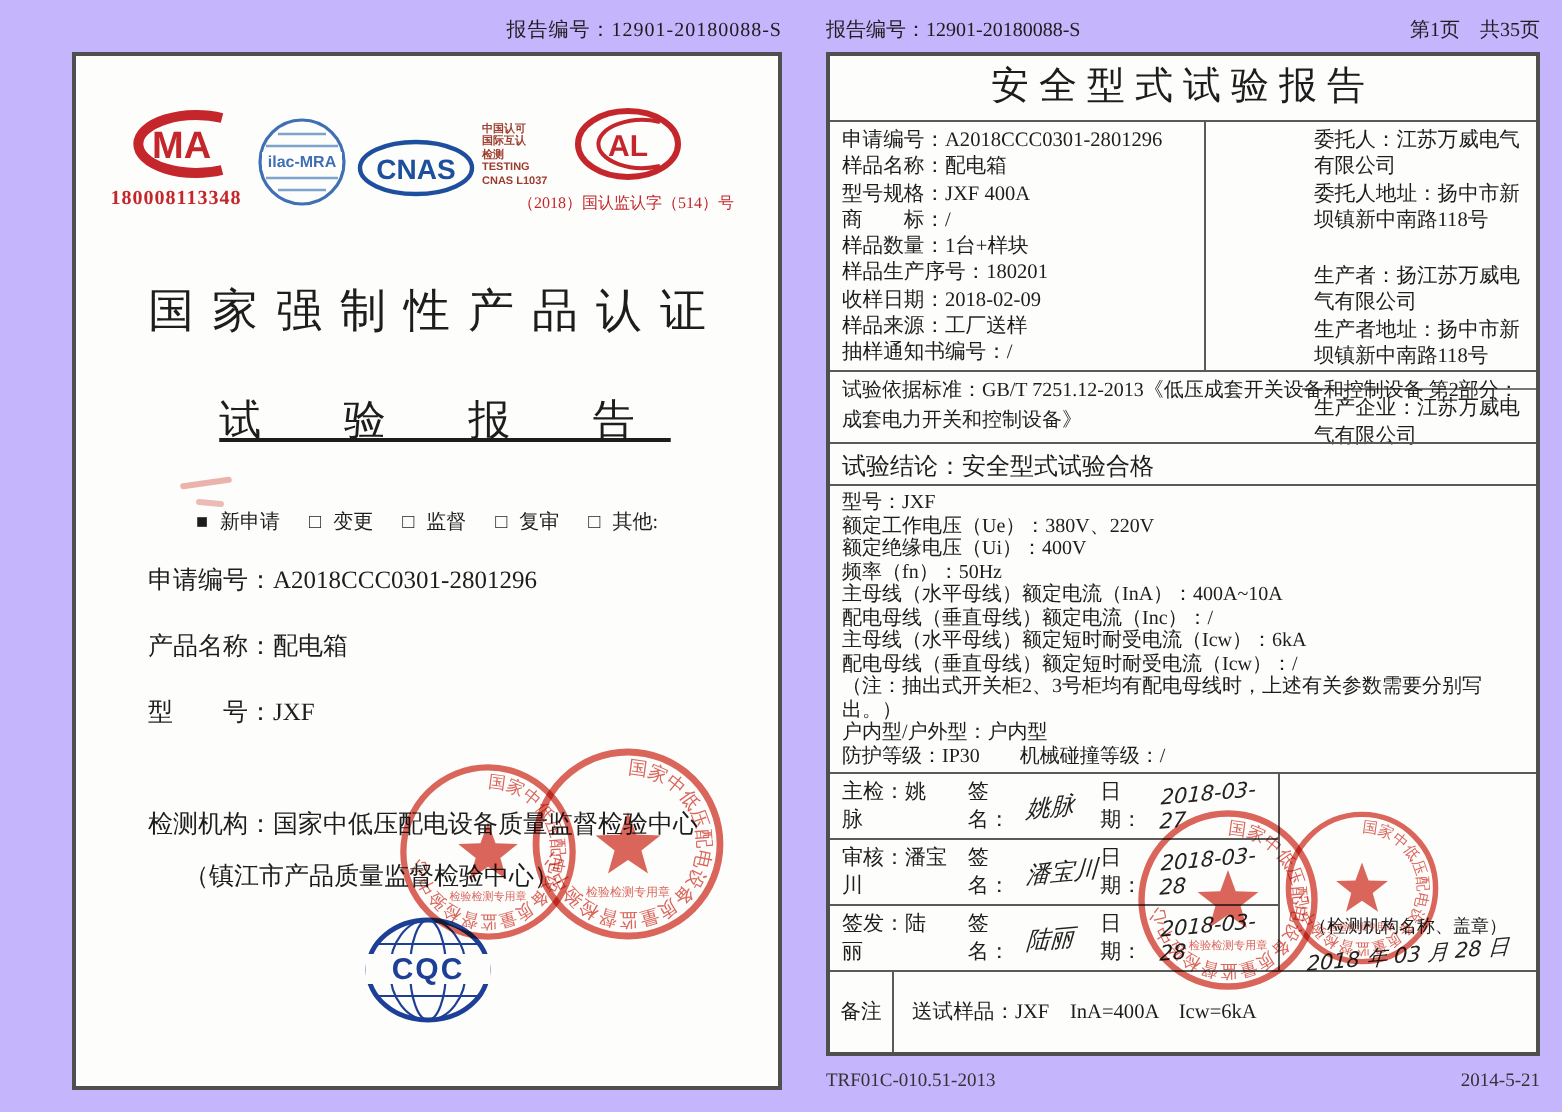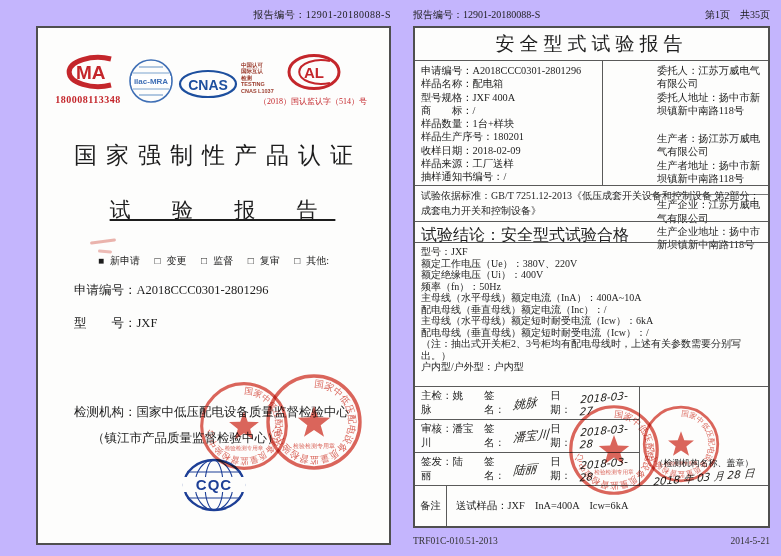--- a/index.html
+++ b/index.html
@@ -30,21 +30,21 @@
   .bt{border-top:1.5px solid #5a5a5a;}
   .r-title{height:32px;line-height:32px;text-align:center;font-size:19px;letter-spacing:5px;font-weight:500;}
   .r-info{height:124px;display:flex;font-size:10.3px;line-height:13.3px;}
   .r-info .col-l{width:187px;padding:3px 6px;box-sizing:border-box;}
   .r-info .col-r{flex:1;border-left:1.5px solid #5a5a5a;box-sizing:border-box;padding-left:48px;}
   .col-r .grp{padding:2px 6px 0 6px;}
   .col-r .g1{padding-top:3px;}
   .col-r .g2{margin-top:13px;}
   .col-r .g3{margin-top:9px;border-top:1px solid #777;padding-top:3px;}
   .r-standard{height:36px;padding:3px 6px;box-sizing:border-box;font-size:10px;line-height:14.5px;}
-  .r-conclusion{height:21px;padding:3px 6px;box-sizing:border-box;font-size:16px;}
+  .r-conclusion{height:21px;padding:3px 6px;box-sizing:border-box;font-size:12px;}
   .r-coverage{height:144px;padding:3px 6px;box-sizing:border-box;font-size:10px;line-height:11.5px;}
   .r-sign{height:98px;display:flex;position:relative;font-size:10.5px;}
   .sign-l{width:224px;display:flex;flex-direction:column;}
   .sig-row{flex:1;display:flex;align-items:center;padding:0 6px;border-bottom:1px solid #5a5a5a;}
   .sig-row:last-child{border-bottom:none;}
   .sig-row .role{width:72px;}
   .sig-row .lbl{margin-right:2px;}
   .hand{font-family:"DejaVu Sans",sans-serif;font-style:italic;display:inline-block;transform:rotate(-5deg) skewX(-8deg);font-size:12px;color:#23221f;}
   .hand-name{width:42px;}
   .hand-date{font-size:10.5px;}
@@ -116,20 +116,21 @@
       <div class="abs lp-check">
         <span><span>■</span><span>新申请</span></span>
         <span><span>□</span><span>变更</span></span>
         <span><span>□</span><span>监督</span></span>
         <span><span>□</span><span>复审</span></span>
         <span><span>□</span><span>其他:</span></span>
       </div>
 
       <div class="abs lp-fields">
         <div class="frow"><span>申请编号：</span><span>A2018CCC0301-2801296</span></div>
+        <div class="frow"><span>产品名称：</span><span>配电箱</span></div>
         <div class="frow"><span>型　　号：</span><span>JXF</span></div>
       </div>
 
       <div class="abs lp-agency1">检测机构：国家中低压配电设备质量监督检验中心</div>
       <div class="abs lp-agency2">（镇江市产品质量监督检验中心）</div>
 
       <svg class="abs cqc-wrap" width="66" height="54" viewBox="0 0 66 54">
         <ellipse cx="33" cy="27" rx="30" ry="25" fill="none" stroke="#1d3f96" stroke-width="2.4"></ellipse>
         <ellipse cx="33" cy="27" rx="19" ry="25" fill="none" stroke="#1d3f96" stroke-width="1.1"></ellipse>
         <ellipse cx="33" cy="27" rx="9" ry="25" fill="none" stroke="#1d3f96" stroke-width="1.1"></ellipse>
@@ -186,40 +187,40 @@
         <div class="grp g1">
           <div>委托人：江苏万威电气有限公司</div>
           <div>委托人地址：扬中市新坝镇新中南路118号</div>
         </div>
         <div class="grp g2">
           <div>生产者：扬江苏万威电气有限公司</div>
           <div>生产者地址：扬中市新坝镇新中南路118号</div>
         </div>
         <div class="grp g3">
           <div>生产企业：江苏万威电气有限公司</div>
-          <div>生产企业地址：扬中市新坝镇新中南路118号</div>
         </div>
       </div>
     </div>
 
     <div class="r-standard bt">试验依据标准：GB/T 7251.12-2013《低压成套开关设备和控制设备 第2部分：成套电力开关和控制设备》</div>
 
     <div class="r-conclusion bt">试验结论：安全型式试验合格</div>
 
     <div class="r-coverage bt">
       <div>型号：JXF</div>
       <div>额定工作电压（Ue）：380V、220V</div>
       <div>额定绝缘电压（Ui）：400V</div>
       <div>频率（fn）：50Hz</div>
       <div>主母线（水平母线）额定电流（InA）：400A~10A</div>
       <div>配电母线（垂直母线）额定电流（Inc）：/</div>
       <div>主母线（水平母线）额定短时耐受电流（Icw）：6kA</div>
       <div>配电母线（垂直母线）额定短时耐受电流（Icw）：/</div>
       <div>（注：抽出式开关柜2、3号柜均有配电母线时，上述有关参数需要分别写出。）</div>
       <div>户内型/户外型：户内型</div>
+      <div>防护等级：IP30　　机械碰撞等级：/</div>
     </div>
 
     <div class="r-sign bt">
       <div class="sign-l">
         <div class="sig-row">
           <span class="role">主检：姚　脉</span>
           <span class="lbl">签名：</span>
           <span class="hand hand-name">姚脉</span>
           <span class="lbl">日期：</span>
           <span class="hand hand-date">2018-03-27</span>

